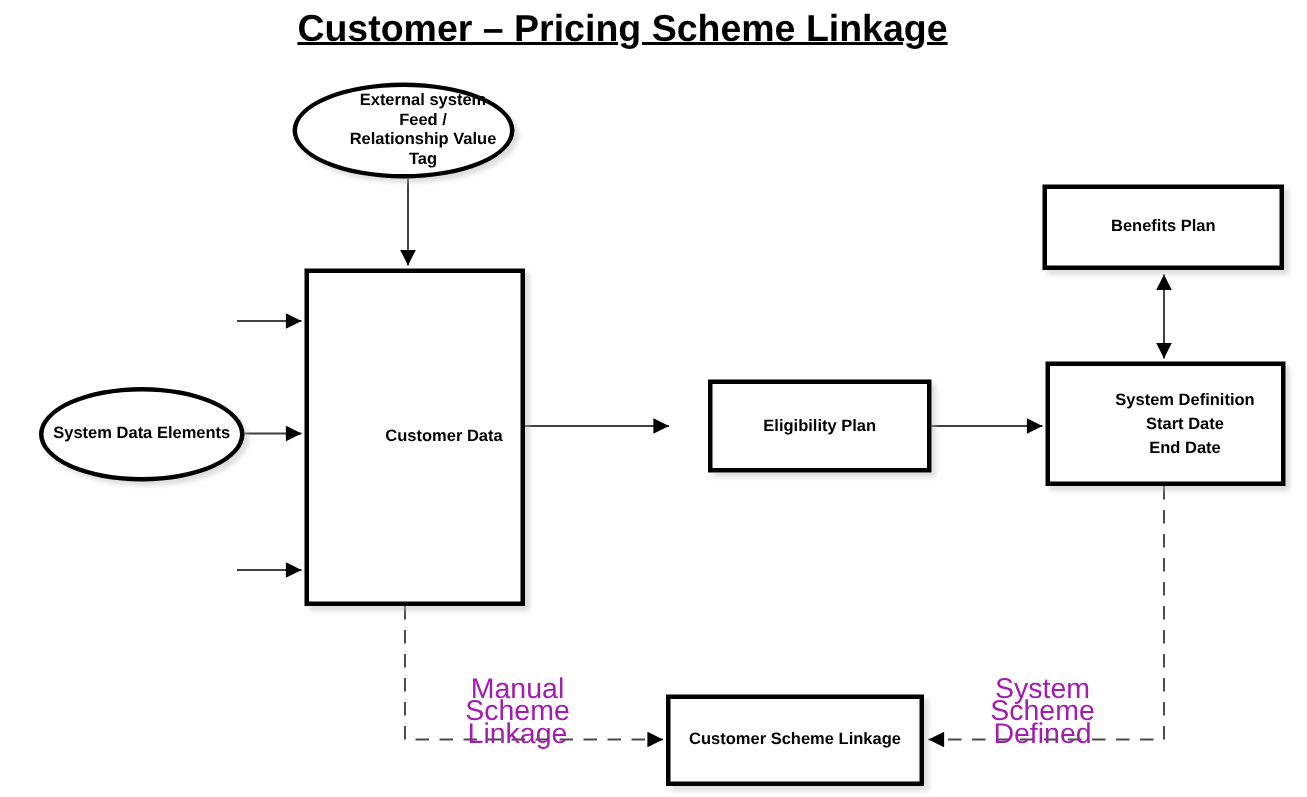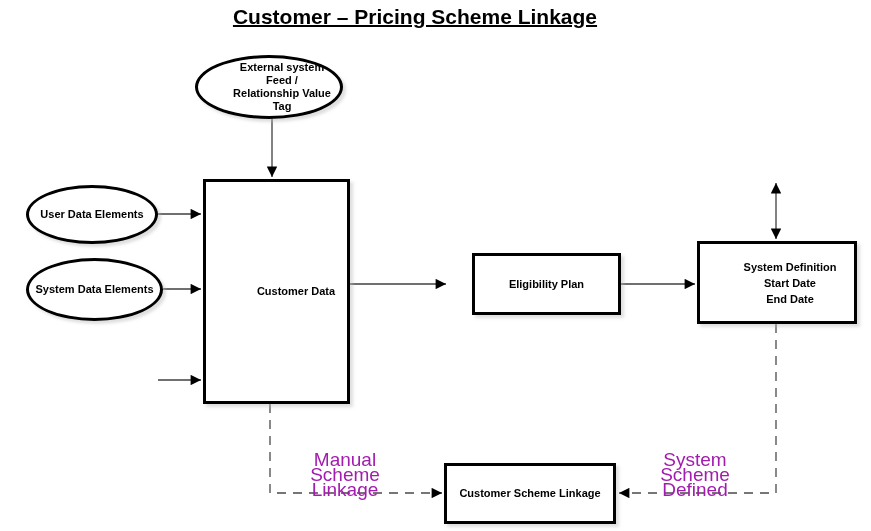--- a/index.html
+++ b/index.html
@@ -12,21 +12,21 @@
     font-family: "Liberation Sans", sans-serif;
     color: #000000;
     overflow: hidden;
   }
   .diagram-title {
     position: absolute;
     left: 180px;
     top: 5px;
     width: 470px;
     text-align: center;
-    font-size: 21px;
+    font-size: 25px;
     font-weight: bold;
     text-decoration: underline;
     text-decoration-thickness: 2px;
   }
   .node {
     position: absolute;
     display: flex;
     align-items: center;
     justify-content: center;
     text-align: center;
@@ -91,37 +91,37 @@
     <path d="M776,324 L776,493 L619,493" fill="none" stroke="#4a4a4a" stroke-width="1.3" stroke-dasharray="9 7" marker-end="url(#arrow)"></path>
   </svg>
 
   <div class="diagram-title">Customer – Pricing Scheme Linkage</div>
 
   <div class="node ellipse" style="left:195px; top:55px; width:148px; height:64px;">
     <span class="node-label multiline">External system Feed /
 Relationship Value Tag</span>
   </div>
 
-  <div class="node ellipse" style="left:26px; top:185px; width:132px; height:59px;">
-    <span class="node-label">User Data Elements</span>
-  </div>
 
   <div class="node ellipse" style="left:26px; top:258px; width:137px; height:63px;">
     <span class="node-label">System Data Elements</span>
   </div>
 
 
   <div class="node rect" style="left:203px; top:179px; width:147px; height:225px;padding-left:39px;">
     <span class="node-label">Customer Data</span>
   </div>
 
   <div class="node rect" style="left:472px; top:253px; width:149px; height:62px;">
     <span class="node-label">Eligibility Plan</span>
   </div>
 
+  <div class="node rect" style="left:695px; top:123px; width:161px; height:57px;">
+    <span class="node-label">Benefits Plan</span>
+  </div>
 
   <div class="node rect scheme-def" style="left:697px; top:241px; width:160px; height:83px;">
     <span class="node-label multiline">System Definition
 Start Date
 End Date</span>
   </div>
 
   <div class="node rect" style="left:444px; top:463px; width:172px; height:61px;justify-content:center;">
     <span class="node-label">Customer Scheme Linkage</span>
   </div>

